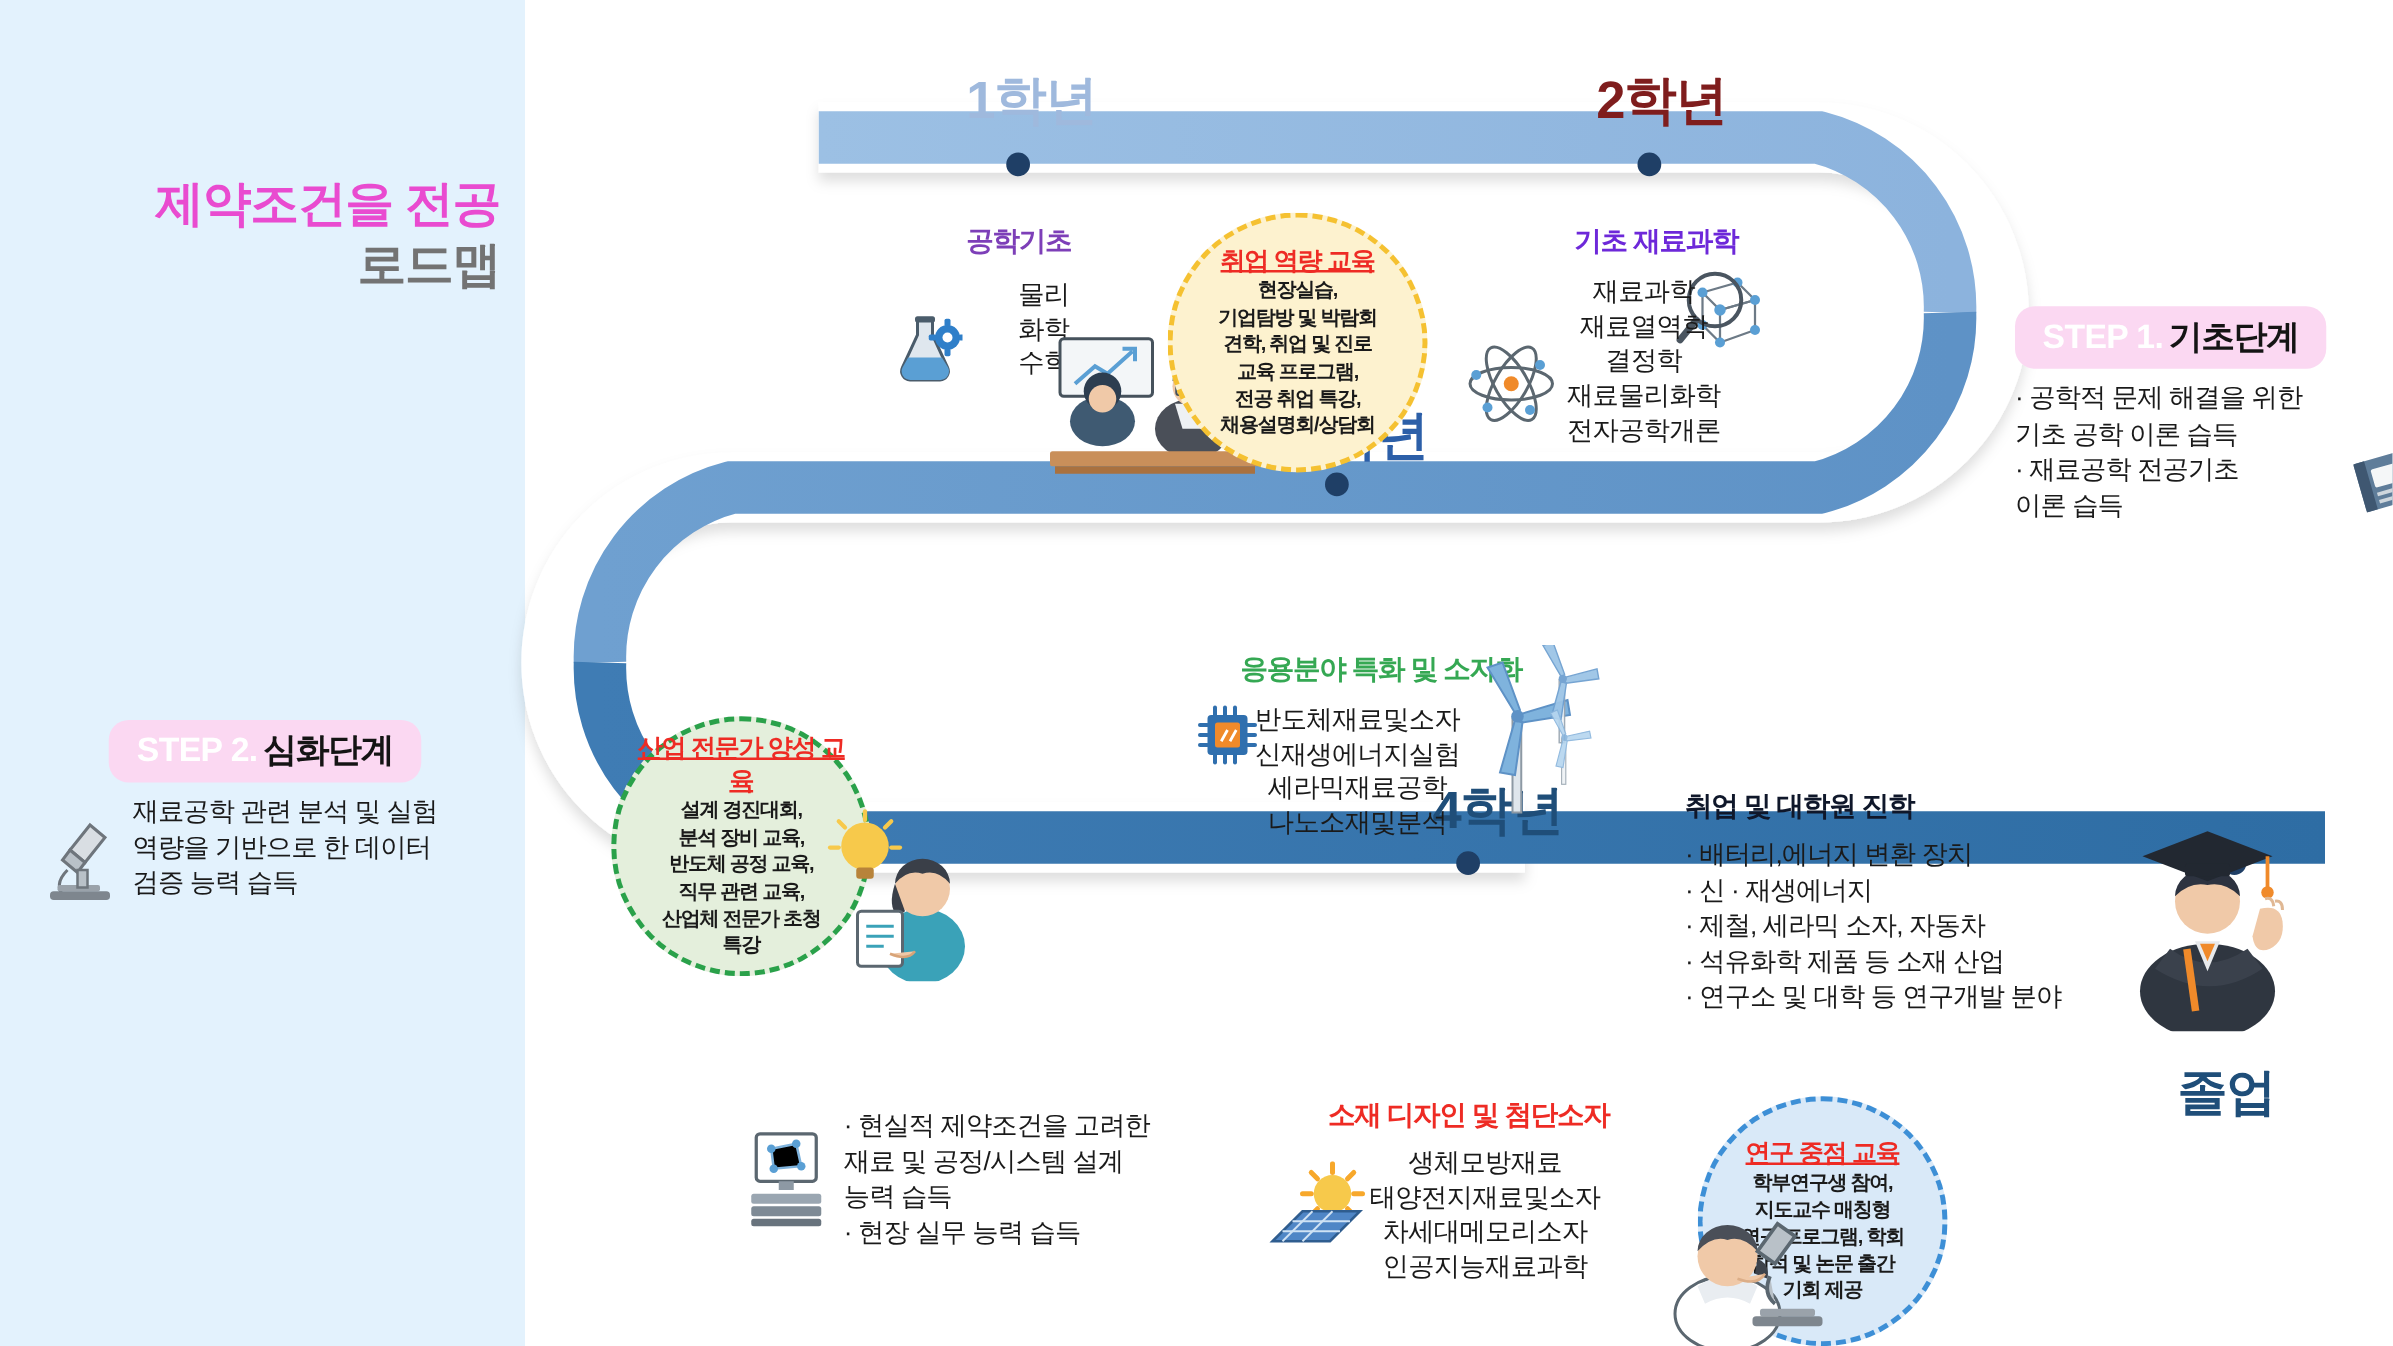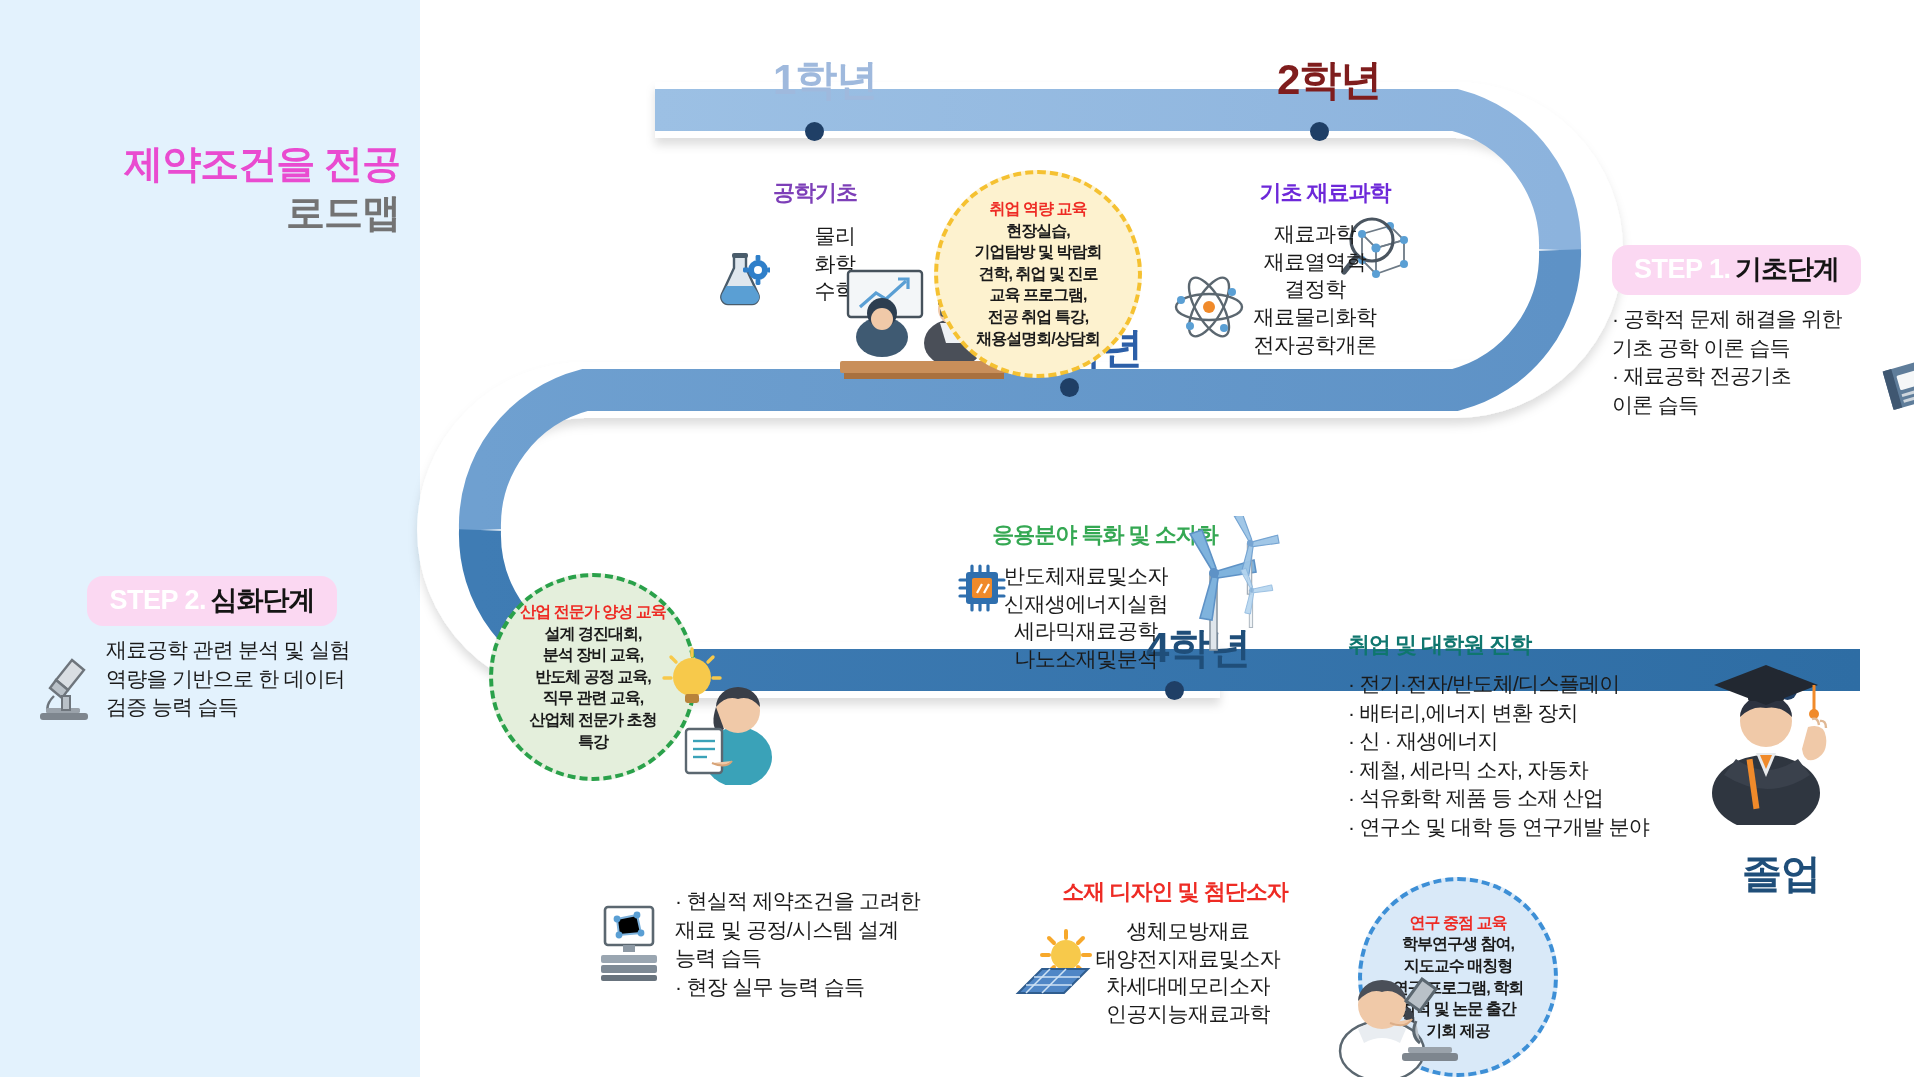--- a/index.html
+++ b/index.html
@@ -32,25 +32,25 @@
   .dot{position:absolute;width:19px;height:19px;border-radius:50%;background:#1f3f66;}
 
   
   .blk{position:absolute;}
   .blk-head{font-size:22px;font-weight:bold;letter-spacing:-1px;white-space:nowrap;}
   .blk-list{font-size:21px;color:#1a1a1a;line-height:1.32;letter-spacing:-0.5px;white-space:nowrap;}
   .c-purple{color:#7d3fb8;}
   .c-blue{color:#6d28d9;}
   .c-green{color:#35a853;}
   .c-red{color:#ee2b24;}
-  .c-orange{color:#0f766e;}
+  .c-orange{color:#0f172a;}
 
   
   .bubble{position:absolute;border-radius:50%;display:flex;align-items:center;justify-content:center;text-align:center;box-sizing:border-box;}
-  .bubble .btitle{font-size:16px;font-weight:bold;line-height:1.3;letter-spacing:-1px;}
+  .bubble .btitle{font-size:20px;font-weight:bold;line-height:1.3;letter-spacing:-1px;text-decoration:underline;}
   .bubble .btext{font-size:16px;font-weight:bold;color:#1a1a1a;line-height:1.35;letter-spacing:-1px;}
   .bubble-yellow{left:934px;top:170px;width:208px;height:208px;background:#fdf2cf;border:4px dashed #f5c131;}
   .bubble-green{left:489px;top:573px;width:208px;height:208px;background:#e4efdc;border:4px dashed #2aa14a;}
   .bubble-blue{left:1358px;top:877px;width:200px;height:200px;background:#d9e9f8;border:4px dashed #3d8fd6;}
 
   
   .step{position:absolute;}
   .step-badge{display:inline-block;background:#fbd8f2;border-radius:16px;padding:6px 22px 8px 22px;white-space:nowrap;}
   .step-badge .sn{font-size:27px;font-weight:bold;color:#ffffff;letter-spacing:-0.5px;}
   .step-badge .st{font-size:27px;font-weight:bold;color:#141414;letter-spacing:-1px;}
@@ -358,21 +358,20 @@
         <div>신재생에너지실험</div>
         <div>세라믹재료공학</div>
         <div>나노소재및분석</div>
       </div>
     </div>
   </div>
 
   <div class="blk" style="left:1348px;top:630px;width:430px;">
     <div class="blk-head c-orange">취업 및 대학원 진학</div>
     <div class="bullets" style="margin-top:10px;">
-      <div>· 전기·전자/반도체/디스플레이</div>
       <div>· 배터리,에너지 변환 장치</div>
       <div>· 신 · 재생에너지</div>
       <div>· 제철, 세라믹 소자, 자동차</div>
       <div>· 석유화학 제품 등 소재 산업</div>
       <div>· 연구소 및 대학 등 연구개발 분야</div>
     </div>
   </div>
 
   <svg class="icon" style="left:1690px;top:635px;" width="160" height="190" viewBox="0 0 160 190">
     <ellipse cx="76" cy="158" rx="54" ry="38" fill="#2f3640"></ellipse>

